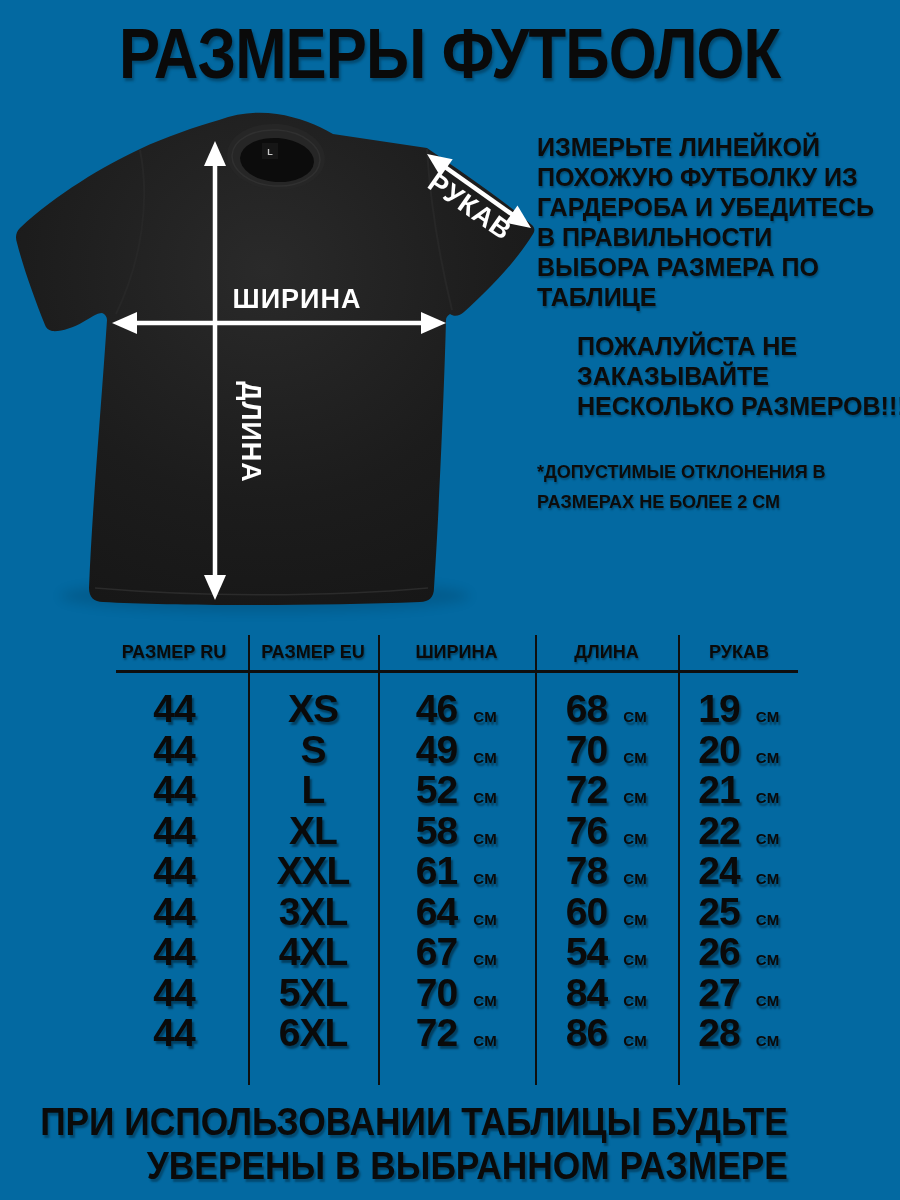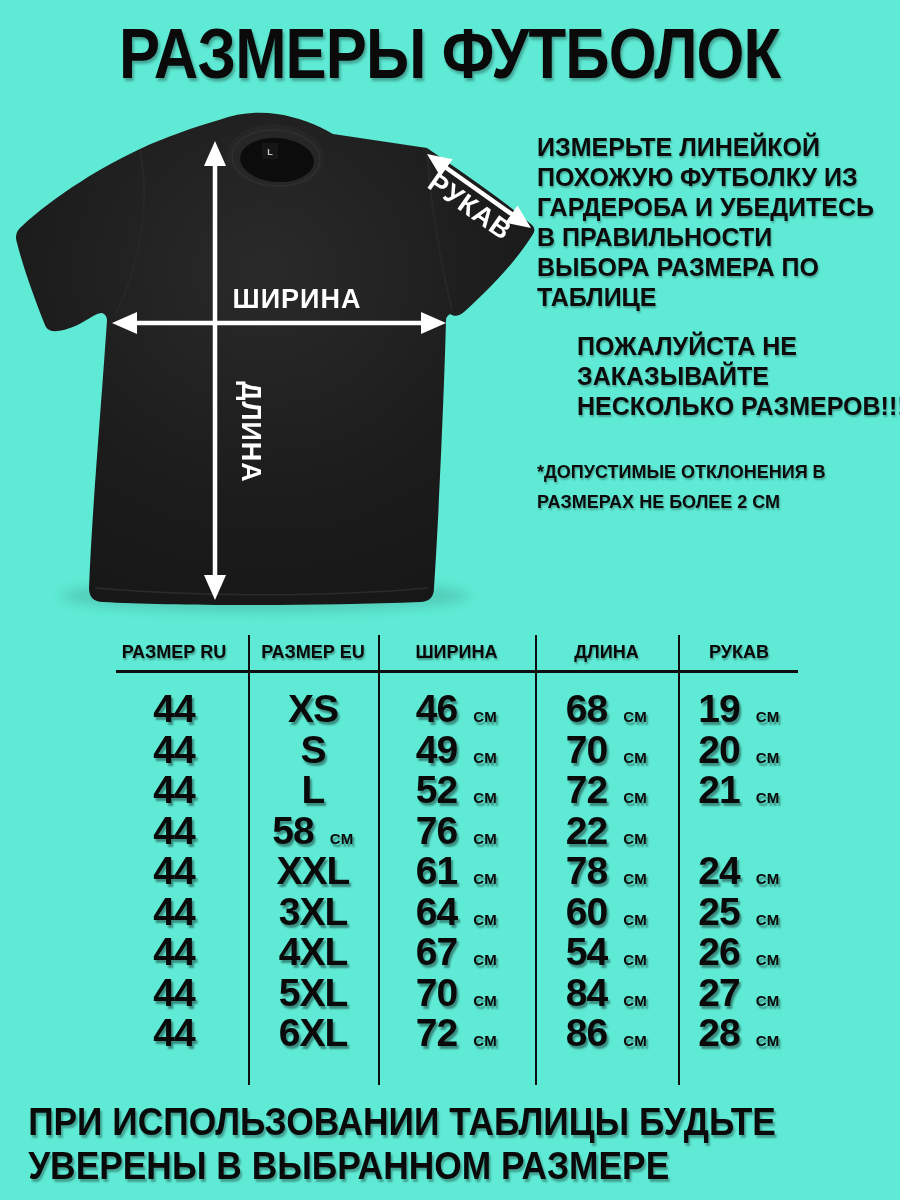--- a/index.html
+++ b/index.html
@@ -1,19 +1,19 @@
 <!DOCTYPE html>
 <html><head>
 <meta charset="utf-8">
 <style>
   * { margin:0; padding:0; box-sizing:border-box; }
   body { background:#fff; font-family:"Liberation Sans", sans-serif; }
   .canvas {
     position:relative; width:900px; height:1200px;
-    background:#5eead4; overflow:hidden; color:#0a0a0a;
+    background:#0369a1; overflow:hidden; color:#0a0a0a;
   }
 
   
   .title {
     position:absolute; top:14px; left:0; width:900px;
     text-align:center; font-size:70px; font-weight:bold;
     letter-spacing:-1px; white-space:nowrap;
     text-shadow:2px 3px 3px rgba(0,0,0,0.30);
   }
   .title .squeeze { display:inline-block; transform:scaleX(0.88); }
@@ -59,21 +59,21 @@
   }
   .td-cell .num { font-size:39px; letter-spacing:-1px; }
   .td-cell .unit { font-size:15px; margin-left:16px; letter-spacing:0.5px; }
   .v-divider {
     position:absolute; top:0; width:2px; height:450px; background:#0f0f0f;
   }
 
   
   .footer {
     position:absolute; top:1100px; left:0; width:816px;
-    text-align:left; font-size:38px; line-height:44px; font-weight:bold;
+    text-align:right; font-size:38px; line-height:44px; font-weight:bold;
     white-space:pre-line; text-shadow:2px 3px 2px rgba(0,0,0,0.30);
   }
   .footer .squeeze { display:inline-block; transform:scaleX(0.93); }
 </style>
 </head>
 <body>
 
 <div class="canvas">
 
   <div class="title"><span class="squeeze">РАЗМЕРЫ ФУТБОЛОК</span></div>
@@ -231,20 +231,23 @@
     <div class="td-cell">
             <span class="num">21</span>
             <span class="unit">СМ</span>
           </div>
   </div>
         <div class="tbl-grid-row tbl-row">
     <div class="td-cell">
             <span class="num">44</span>
           </div>
     <div class="td-cell">
+            <span class="num">XL</span>
+          </div>
+    <div class="td-cell">
             <span class="num">58</span>
             <span class="unit">СМ</span>
           </div>
     <div class="td-cell">
             <span class="num">76</span>
             <span class="unit">СМ</span>
           </div>
     <div class="td-cell">
             <span class="num">22</span>
             <span class="unit">СМ</span>

